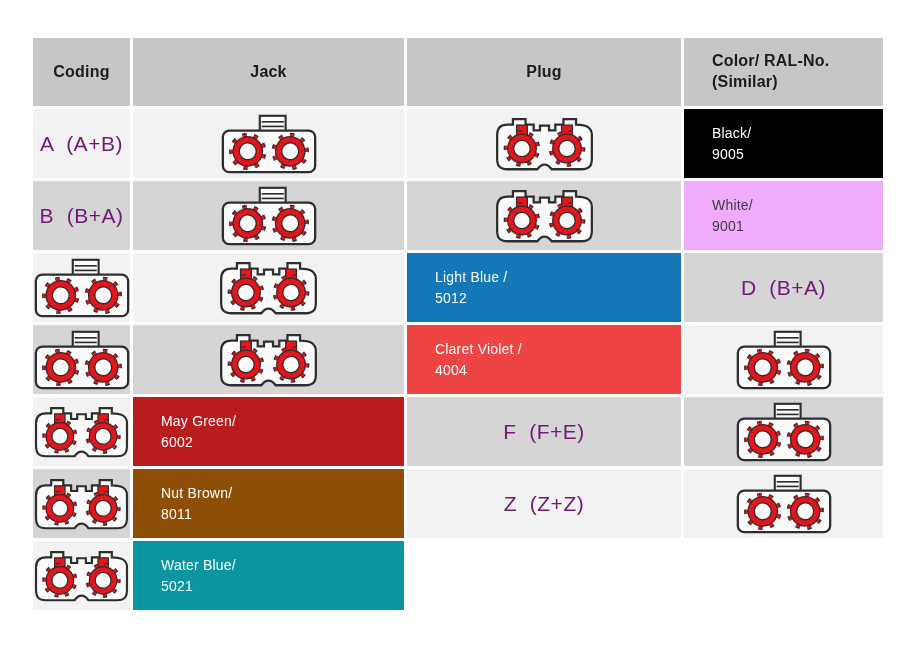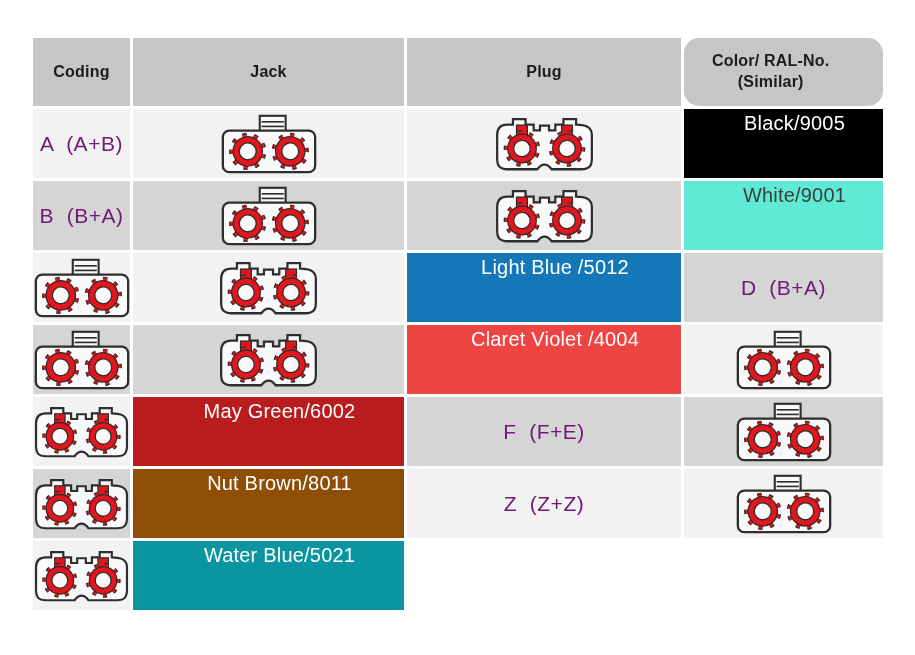--- a/index.html
+++ b/index.html
@@ -24,36 +24,36 @@
     grid-template-rows:68px repeat(7,69px);
     gap:3px;
   }
   .cell{display:flex;align-items:center;justify-content:center;}
   .h-cell{
     background:var(--header-bg);
     font-size:16px;font-weight:bold;color:#1b1b1b;
     letter-spacing:.2px;
   }
   .h-color{
-    justify-content:flex-start;text-align:center;
+    justify-content:flex-start;text-align:left;
     padding-left:28px;padding-right:8px;
-    white-space:pre-line;line-height:1.3;border-radius:15px;
+    white-space:pre-line;line-height:1.3;
   }
   .light{background:var(--row-light);}
   .dark{background:var(--row-dark);}
   .coding-cell{
     font-size:21px;color:#701a75;letter-spacing:.5px;white-space:pre;
   }
   .icon-cell svg{display:block;}
   .jack-svg{width:96px;height:61px;}
   .plug-svg{width:101px;height:56px;}
   .swatch-cell{
-    flex-direction:row;align-items:flex-start;justify-content:center;
+    flex-direction:column;align-items:flex-start;justify-content:center;
     padding-left:28px;padding-right:6px;
-    font-size:20px;line-height:1.45;letter-spacing:.2px;
+    font-size:14px;line-height:1.45;letter-spacing:.2px;
   }
   
   .sv-body{fill:#fafafa;stroke:var(--outline);stroke-width:2.5;}
   .sv-tab{fill:#fafafa;stroke:var(--outline);stroke-width:2.3;}
   .sv-rung{stroke:var(--outline);stroke-width:1.8;}
   .lug-k{fill:none;stroke:var(--outline);stroke-width:7.5;stroke-dasharray:4.2 7.3;}
   .lug-r{fill:none;stroke:var(--red);stroke-width:4.6;stroke-dasharray:4.2 7.3;}
   .ring-k{fill:none;stroke:var(--outline);stroke-width:8.2;}
   .ring-r{fill:none;stroke:var(--red);stroke-width:5.4;}
   .band{fill:var(--red);stroke:var(--outline);stroke-width:1.4;}
@@ -120,21 +120,21 @@
   <div class="cell icon-cell dark">
     <svg class="jack-svg" viewBox="0 0 104 66">
           <use href="#jack-sym"></use>
         </svg>
   </div>
   <div class="cell icon-cell dark">
     <svg class="plug-svg" viewBox="0 0 112 62">
           <use href="#plug-sym"></use>
         </svg>
   </div>
-  <div class="cell swatch-cell dark" style="background: #5eead4; color: rgb(61, 61, 61);">
+  <div class="cell swatch-cell dark" style="background: #f0abfc; color: rgb(61, 61, 61);">
     <span>White/</span>
     <span>9001</span>
   </div>
 
   <div class="cell icon-cell light">
     <svg class="jack-svg" viewBox="0 0 104 66">
           <use href="#jack-sym"></use>
         </svg>
   </div>
   <div class="cell icon-cell light">

